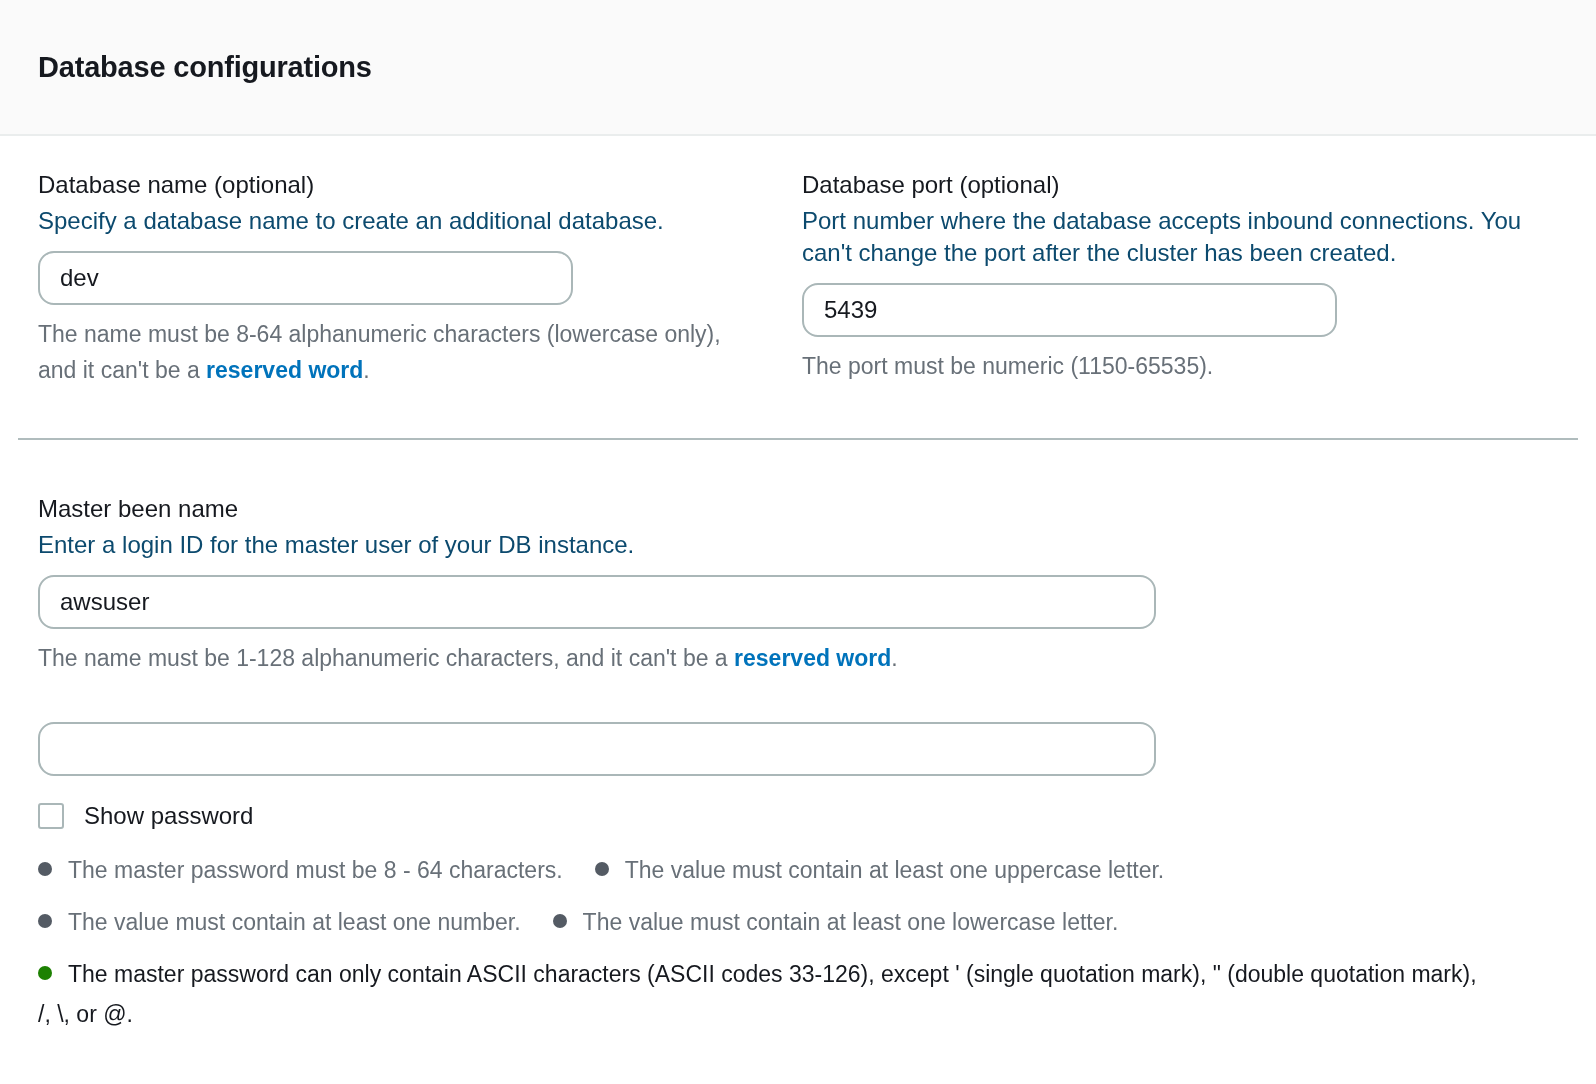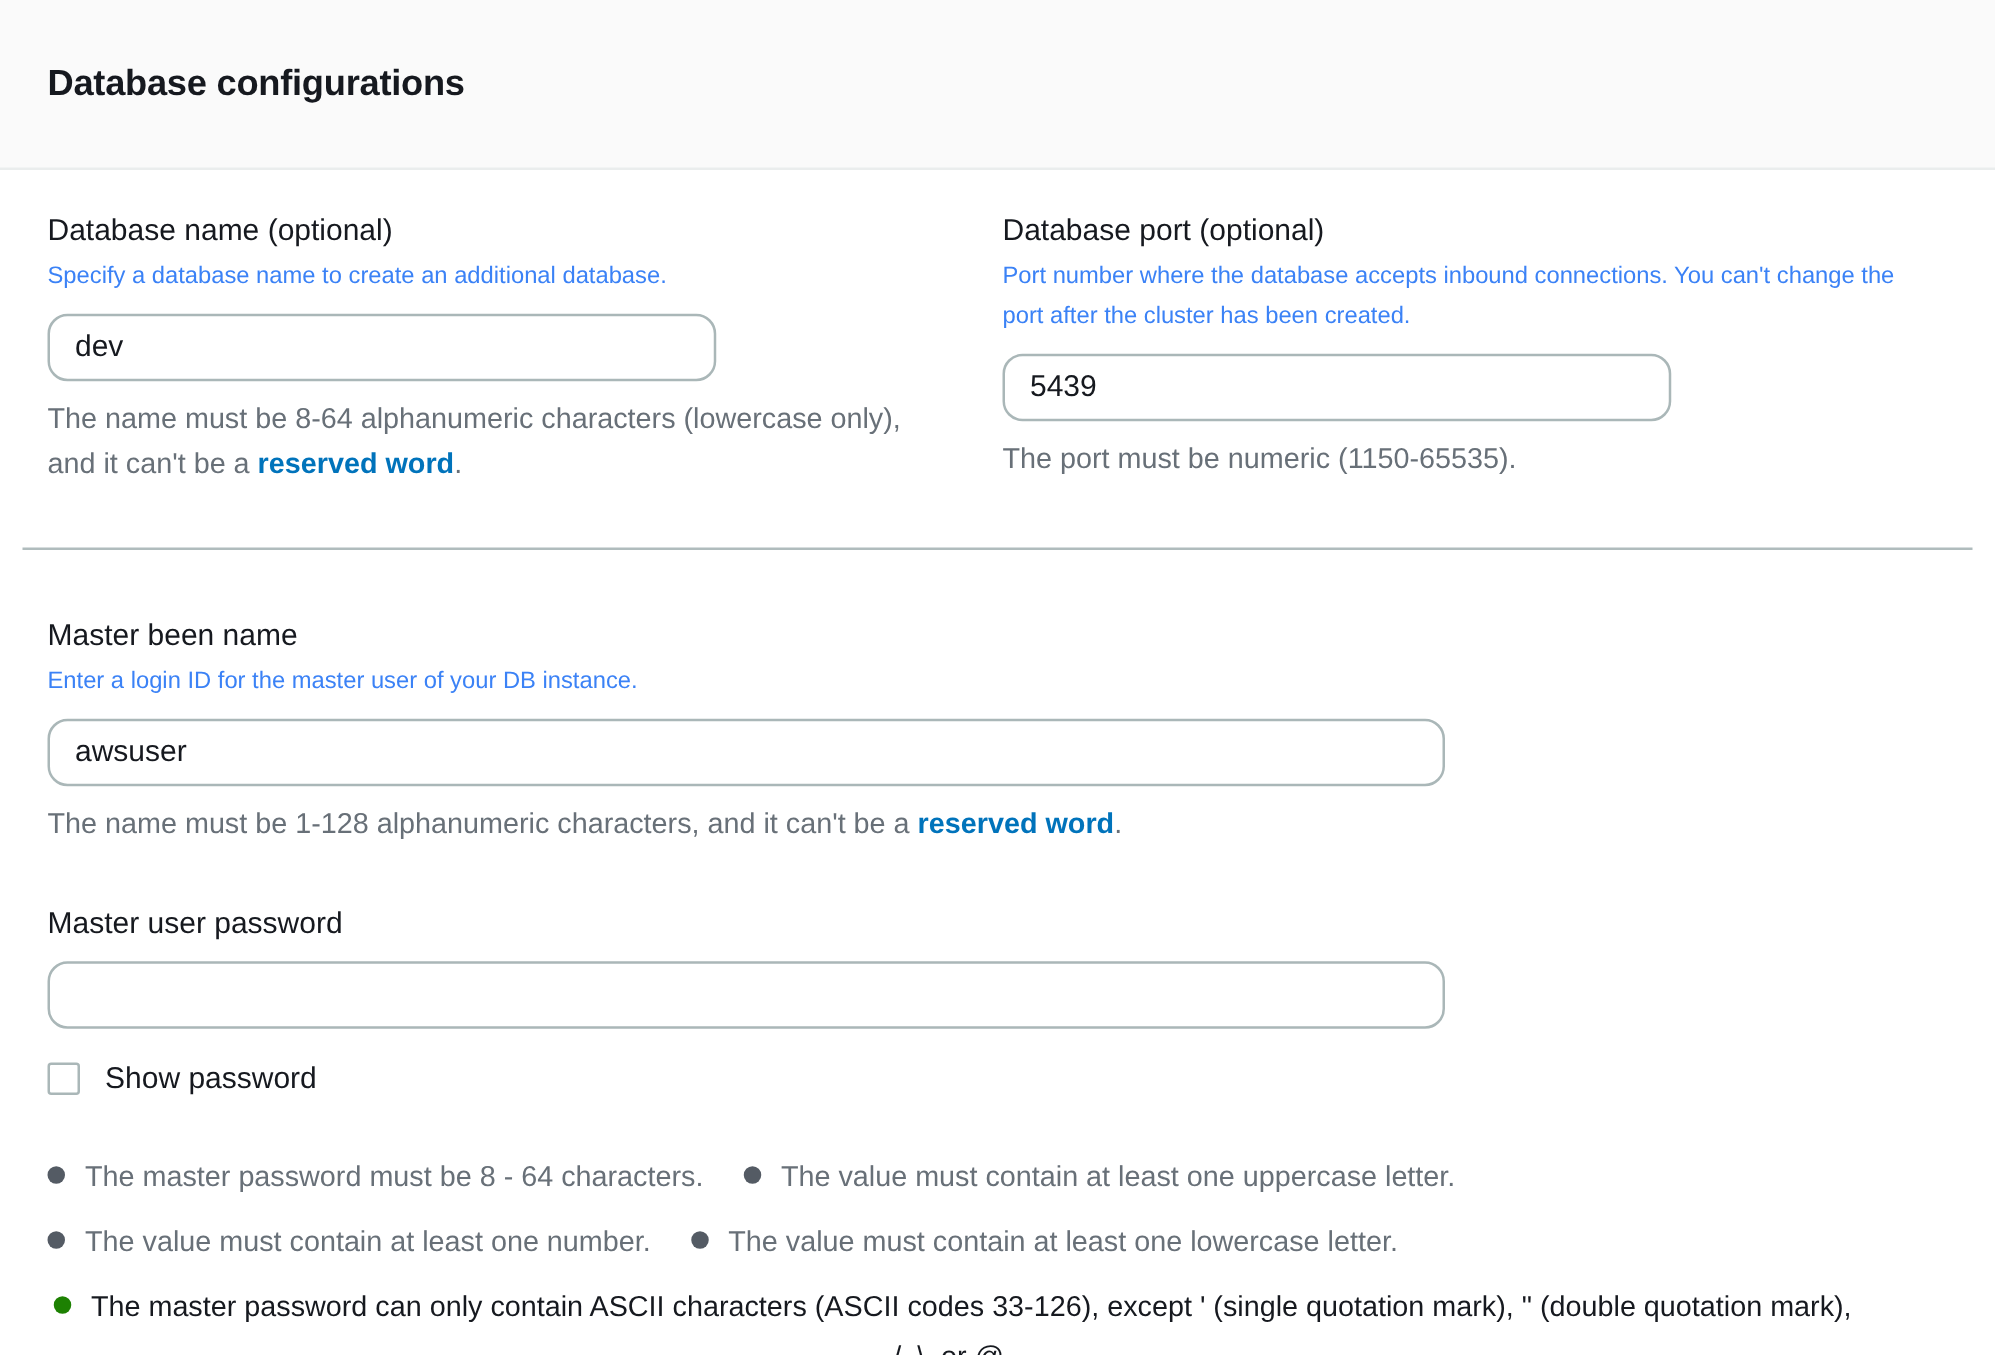--- a/index.html
+++ b/index.html
@@ -33,23 +33,23 @@
     grid-template-columns: 720px 756px;
     column-gap: 44px;
     align-items: start;
   }
   .field-label {
     font-size: 24px;
     line-height: 33px;
     color: #16191f;
   }
   .field-desc {
-    font-size: 19px;
+    font-size: 24px;
     line-height: 32px;
-    color: #3b82f6;
+    color: #0c4a6e;
     margin-top: 4px;
     max-width: 745px;
   }
   .text-input {
     display: block;
     margin-top: 14px;
     height: 54px;
     border: 2px solid #aab7b8;
     border-radius: 16px;
     background: #ffffff;
@@ -97,27 +97,26 @@
     margin: 0;
     cursor: pointer;
   }
   .checkbox-label {
     font-size: 24px;
     color: #16191f;
     margin-left: 20px;
   }
 
   .requirements {
-    margin-top: 44px;
+    margin-top: 20px;
     display: flex;
     flex-wrap: wrap;
     column-gap: 32px;
     row-gap: 12px;
     max-width: 1448px;
-    text-align: center;
   }
   .req {
     font-size: 23px;
     line-height: 40px;
     color: #687078;
   }
   .req-dot {
     display: inline-block;
     width: 14px; height: 14px;
     border-radius: 50%;
@@ -158,21 +157,20 @@
   <hr class="divider">
 
   <div class="section-gap">
     <div class="field-label">Master been name</div>
     <div class="field-desc">Enter a login ID for the master user of your DB instance.</div>
     <input type="text" class="text-input input-wide" value="awsuser" style="">
     <div class="field-hint" style="max-width:1200px"><span>The name must be 1-128 alphanumeric characters, and it can't be a </span><a class="hint-link">reserved word</a><span>.</span></div>
   </div>
 
   <div class="password-gap">
-    <div class="field-label">Master user password</div>
     <input type="password" class="text-input input-wide" value="" style="">
     <div class="checkbox-row">
       <input type="checkbox" class="checkbox" style="">
       <span class="checkbox-label">Show password</span>
     </div>
   </div>
 
   <div class="requirements">
     <div class="req"><span class="req-dot"></span><span>The master password must be 8 - 64 characters.</span></div>
     <div class="req"><span class="req-dot"></span><span>The value must contain at least one uppercase letter.</span></div>

